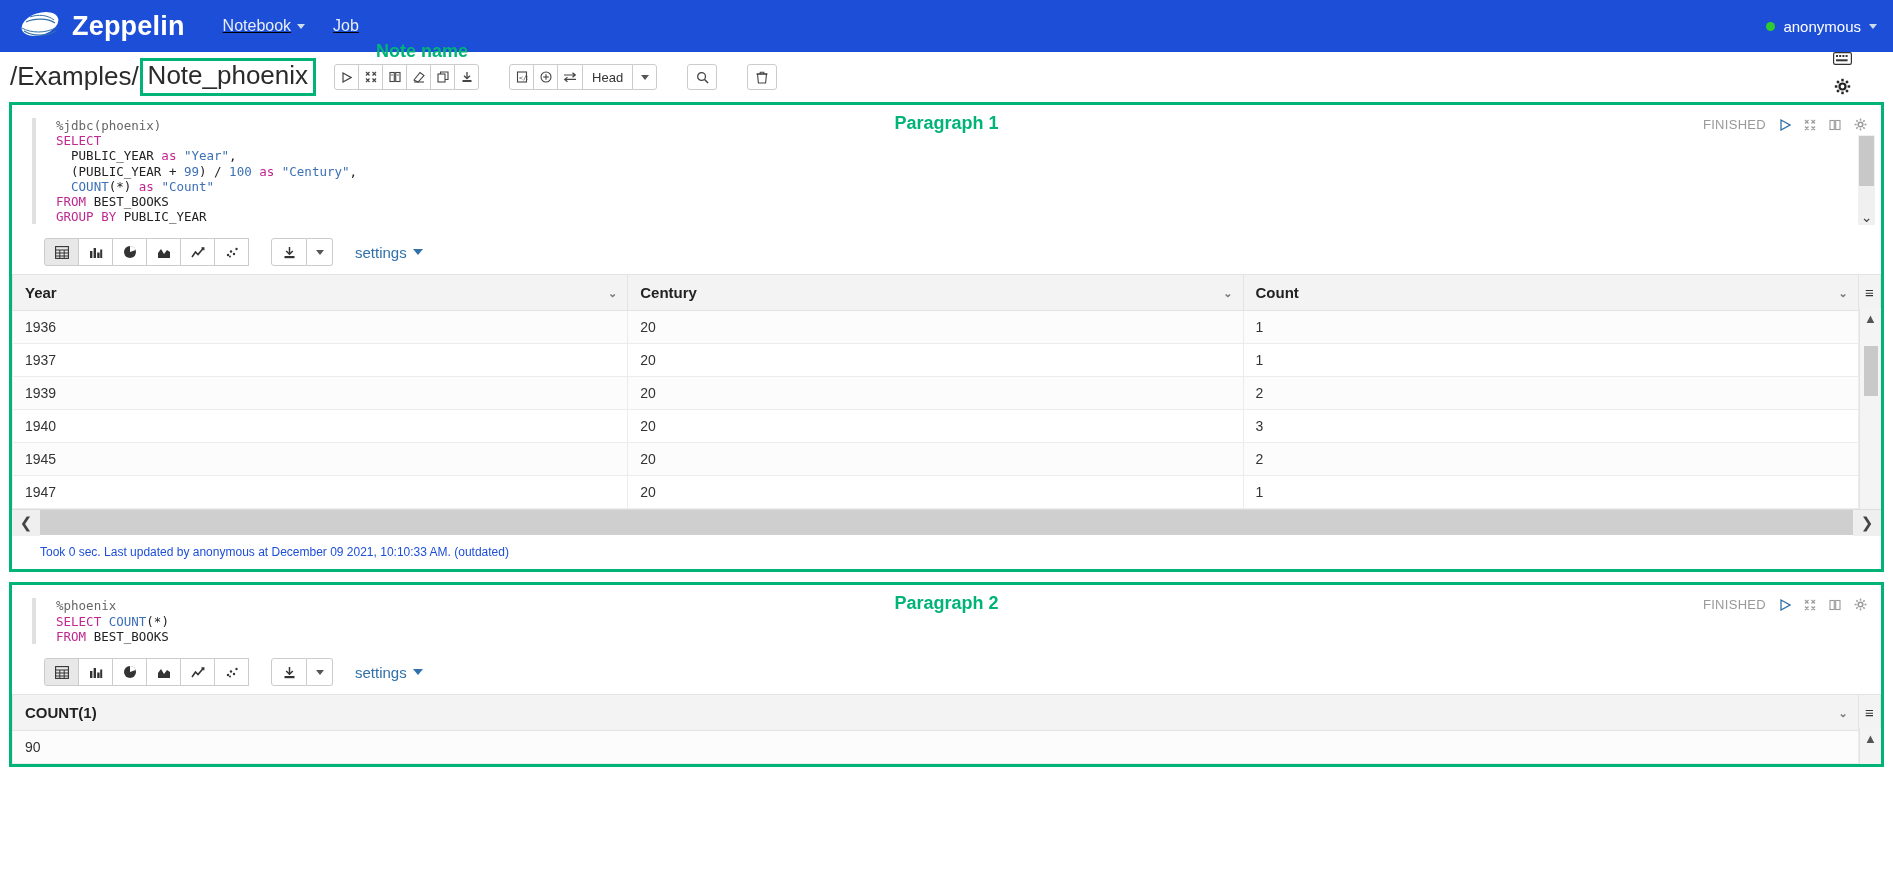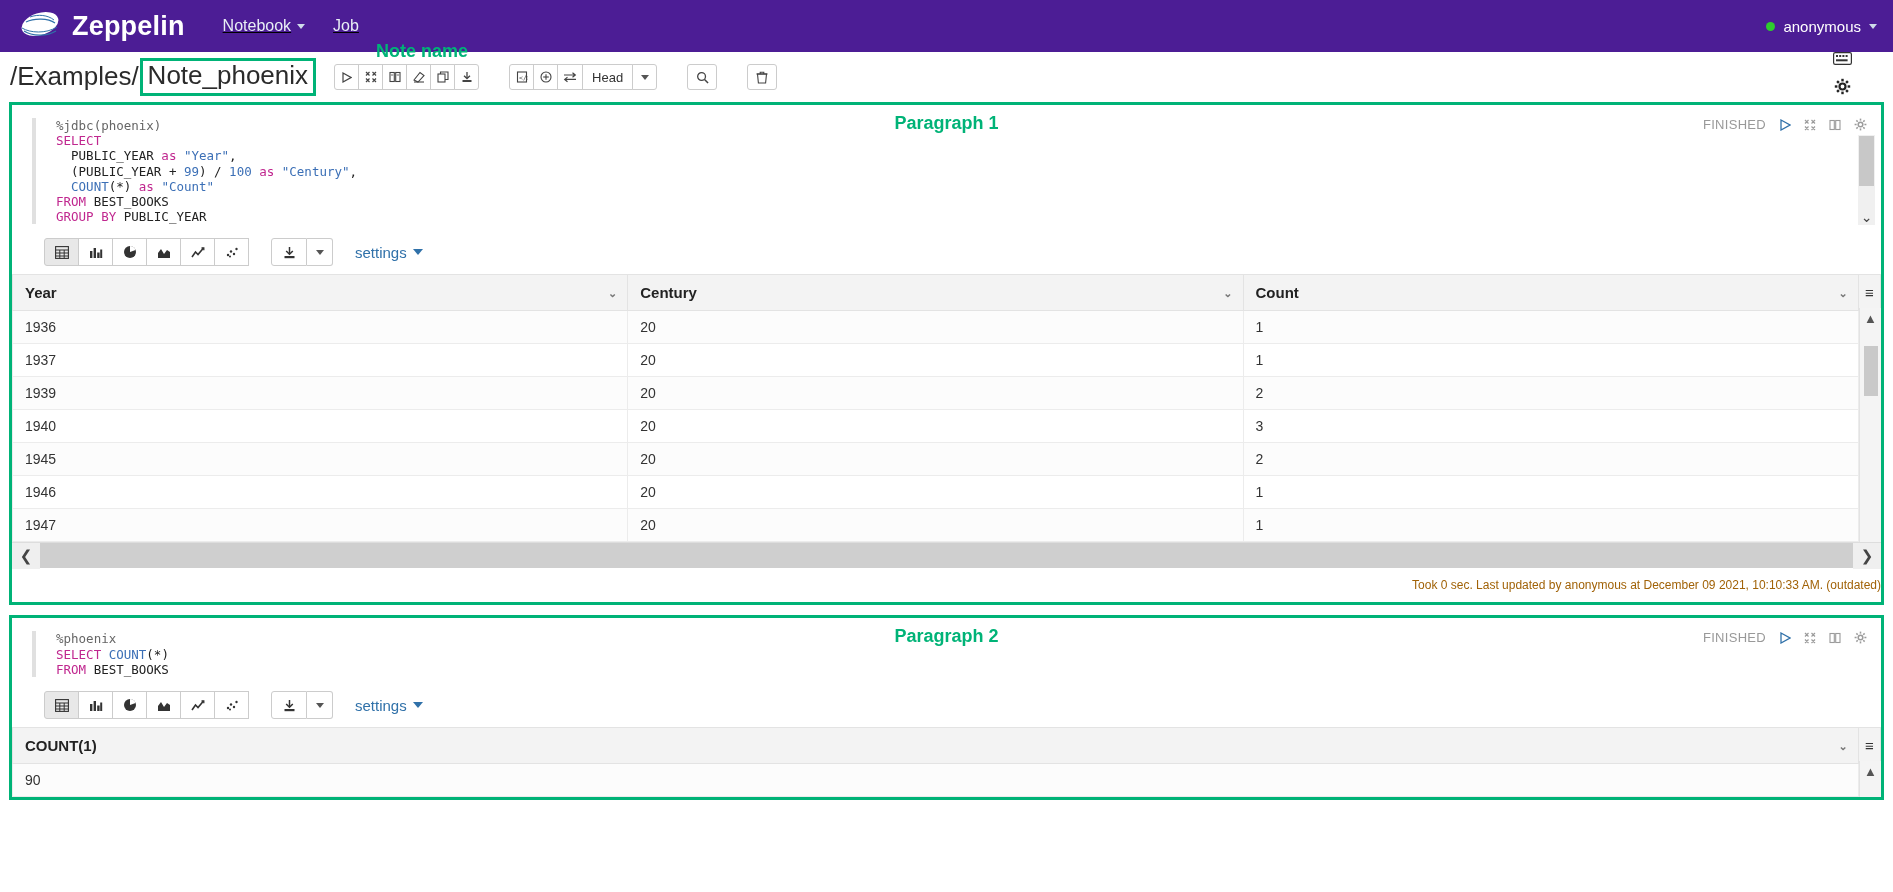--- a/index.html
+++ b/index.html
@@ -7,21 +7,21 @@
     margin: 0; padding: 0;
     width: 1893px; height: 892px;
     background: #ffffff;
     font-family: "Liberation Sans", sans-serif;
     overflow: hidden;
   }
 
   
   .navbar {
     height: 52px;
-    background: #4c1d95;
+    background: #1d4ed8;
     display: flex;
     align-items: center;
     padding: 0 14px 0 18px;
     position: relative;
   }
   .brand { display: flex; align-items: center; gap: 10px; margin-right: 38px; }
   .brand-logo { width: 44px; height: 34px; position: relative; }
   .brand-text {
     color: #ffffff; font-size: 27px; font-weight: bold; letter-spacing: .2px;
   }
@@ -227,21 +227,21 @@
     position: relative; border-top: 1px solid #ddd;
   }
   .h-scroll .hs-left, .h-scroll .hs-right {
     width: 28px; height: 26px; background: #efefef;
     display: flex; align-items: center; justify-content: center;
     color: #444; font-size: 15px; cursor: pointer;
   }
   .h-scroll .hs-right { margin-left: auto; }
 
   .para-footer {
-    padding: 10px 0 10px 28px; font-size: 12px; color: #a16207; text-align: right;
+    padding: 10px 0 10px 28px; font-size: 12px; color: #1d4ed8;
   }
 </style>
 </head>
 <body>
 
 <div class="navbar">
   <div class="brand">
     <span class="brand-logo">
       <svg width="44" height="34" viewBox="0 0 44 34">
         <ellipse cx="22" cy="15" rx="19" ry="11" fill="#ffffff" transform="rotate(-18 22 15)"></ellipse>
@@ -559,26 +559,20 @@
               <td style="width: 610px;">3</td>
               <td style="width: 22px;"></td>
             </tr>
             <tr>
               <td style="width: 610px;">1945</td>
               <td style="width: 610px;">20</td>
               <td style="width: 610px;">2</td>
               <td style="width: 22px;"></td>
             </tr>
             <tr>
-              <td style="width: 610px;">1946</td>
-              <td style="width: 610px;">20</td>
-              <td style="width: 610px;">1</td>
-              <td style="width: 22px;"></td>
-            </tr>
-            <tr>
               <td style="width: 610px;">1947</td>
               <td style="width: 610px;">20</td>
               <td style="width: 610px;">1</td>
               <td style="width: 22px;"></td>
             </tr>
           </tbody>
       </table>
       <div class="v-scroll">
         <span class="sb-arrow">▲</span>
         <div class="sb-thumb"></div>

